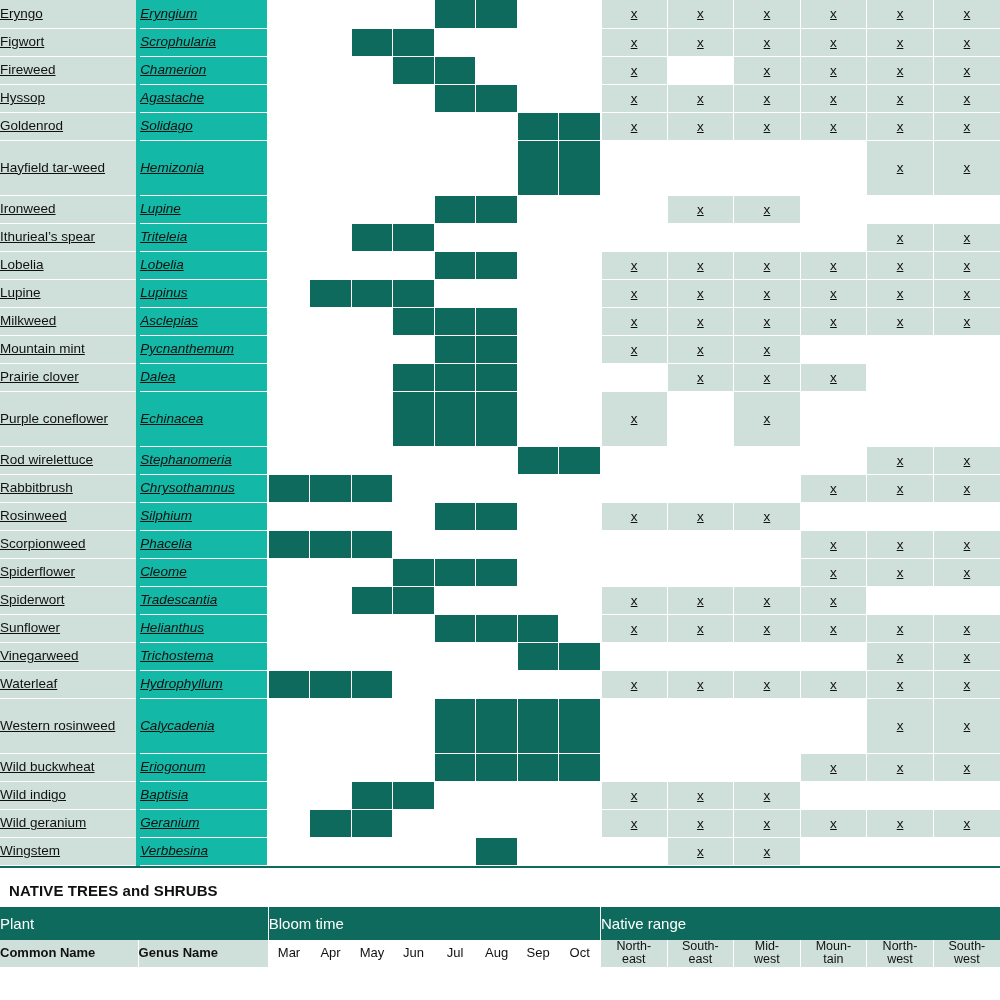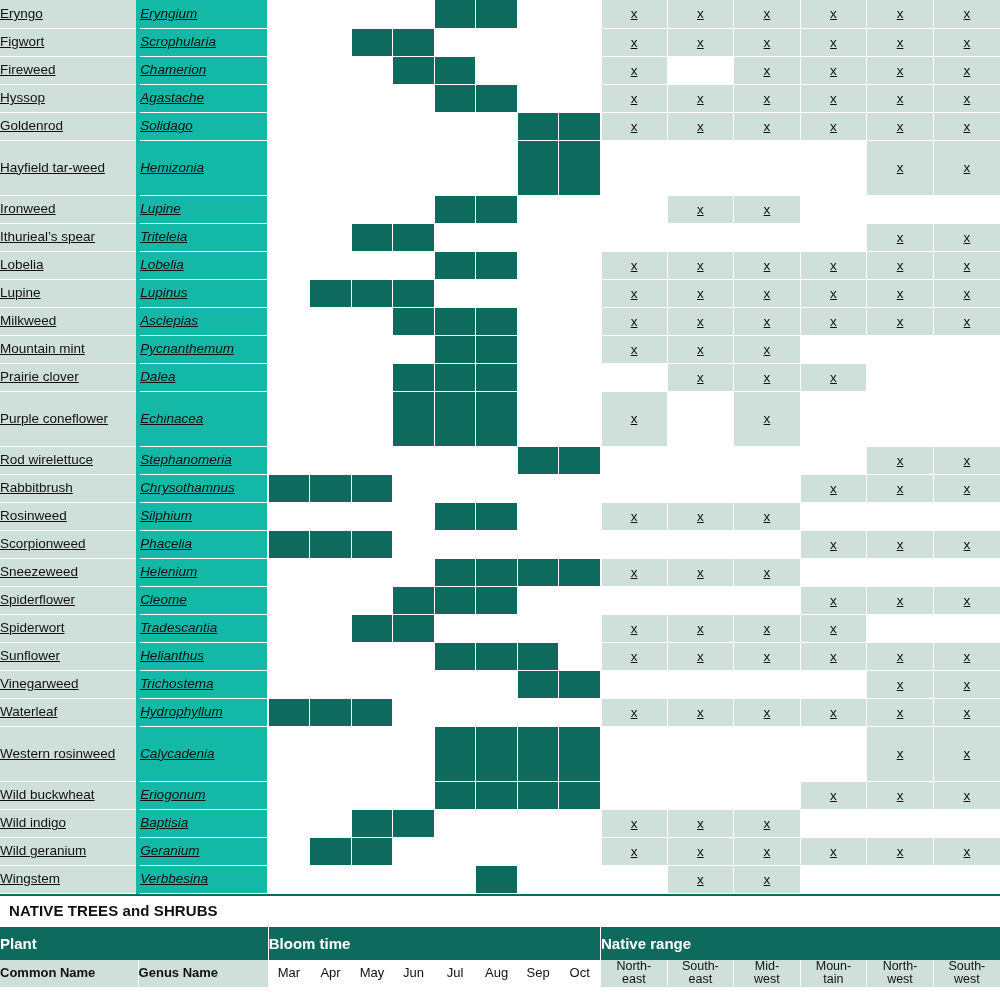--- a/index.html
+++ b/index.html
@@ -60,32 +60,32 @@
     color:#111;
   }
   .cell-range.tint{background:#cfe0db;}
   .row{height:28px;text-decoration:underline;}
   .row.tall{height:55px;}
 
   
   .sep-left{border-left:2px solid #ffffff;}
 
   .section-head{
-    padding:6px 0 8px 9px;
+    padding:14px 0 8px 9px;
     font-weight:bold;
     font-size:15px;
     letter-spacing:.1px;
     color:#111;
     border-top:2px solid #0d6a5c;
     background:#ffffff;
   }
   .band{
     background:#0d6a5c;
     color:#ffffff;
-    font-weight:bold;
+    font-weight:normal;
     font-size:15px;
     height:33px;
     padding-left:48px;
   }
   .band td{
     padding:0 0 0 9px;
     border-left:1px solid #ffffff;
     vertical-align:middle;
   }
   .band td.first{border-left:none;}
@@ -455,38 +455,20 @@
           <td class="cell-month"></td>
           <td class="cell-month"></td>
           <td class="cell-month"></td>
           <td class="cell-month"></td>
           <td class="cell-range sep-left"></td>
           <td class="cell-range"></td>
           <td class="cell-range"></td>
           <td class="cell-range tint">x</td>
           <td class="cell-range tint">x</td>
           <td class="cell-range tint">x</td>
-        </tr>
-        <tr class="row">
-          <td class="cell-common">Sneezeweed</td>
-          <td class="cell-genus">Helenium</td>
-          <td class="cell-month sep-left"></td>
-          <td class="cell-month"></td>
-          <td class="cell-month"></td>
-          <td class="cell-month"></td>
-          <td class="cell-month on"></td>
-          <td class="cell-month on"></td>
-          <td class="cell-month on"></td>
-          <td class="cell-month on"></td>
-          <td class="cell-range tint sep-left">x</td>
-          <td class="cell-range tint">x</td>
-          <td class="cell-range tint">x</td>
-          <td class="cell-range"></td>
-          <td class="cell-range"></td>
-          <td class="cell-range"></td>
         </tr>
         <tr class="row">
           <td class="cell-common">Spiderflower</td>
           <td class="cell-genus">Cleome</td>
           <td class="cell-month sep-left"></td>
           <td class="cell-month"></td>
           <td class="cell-month"></td>
           <td class="cell-month on"></td>
           <td class="cell-month on"></td>
           <td class="cell-month on"></td>

